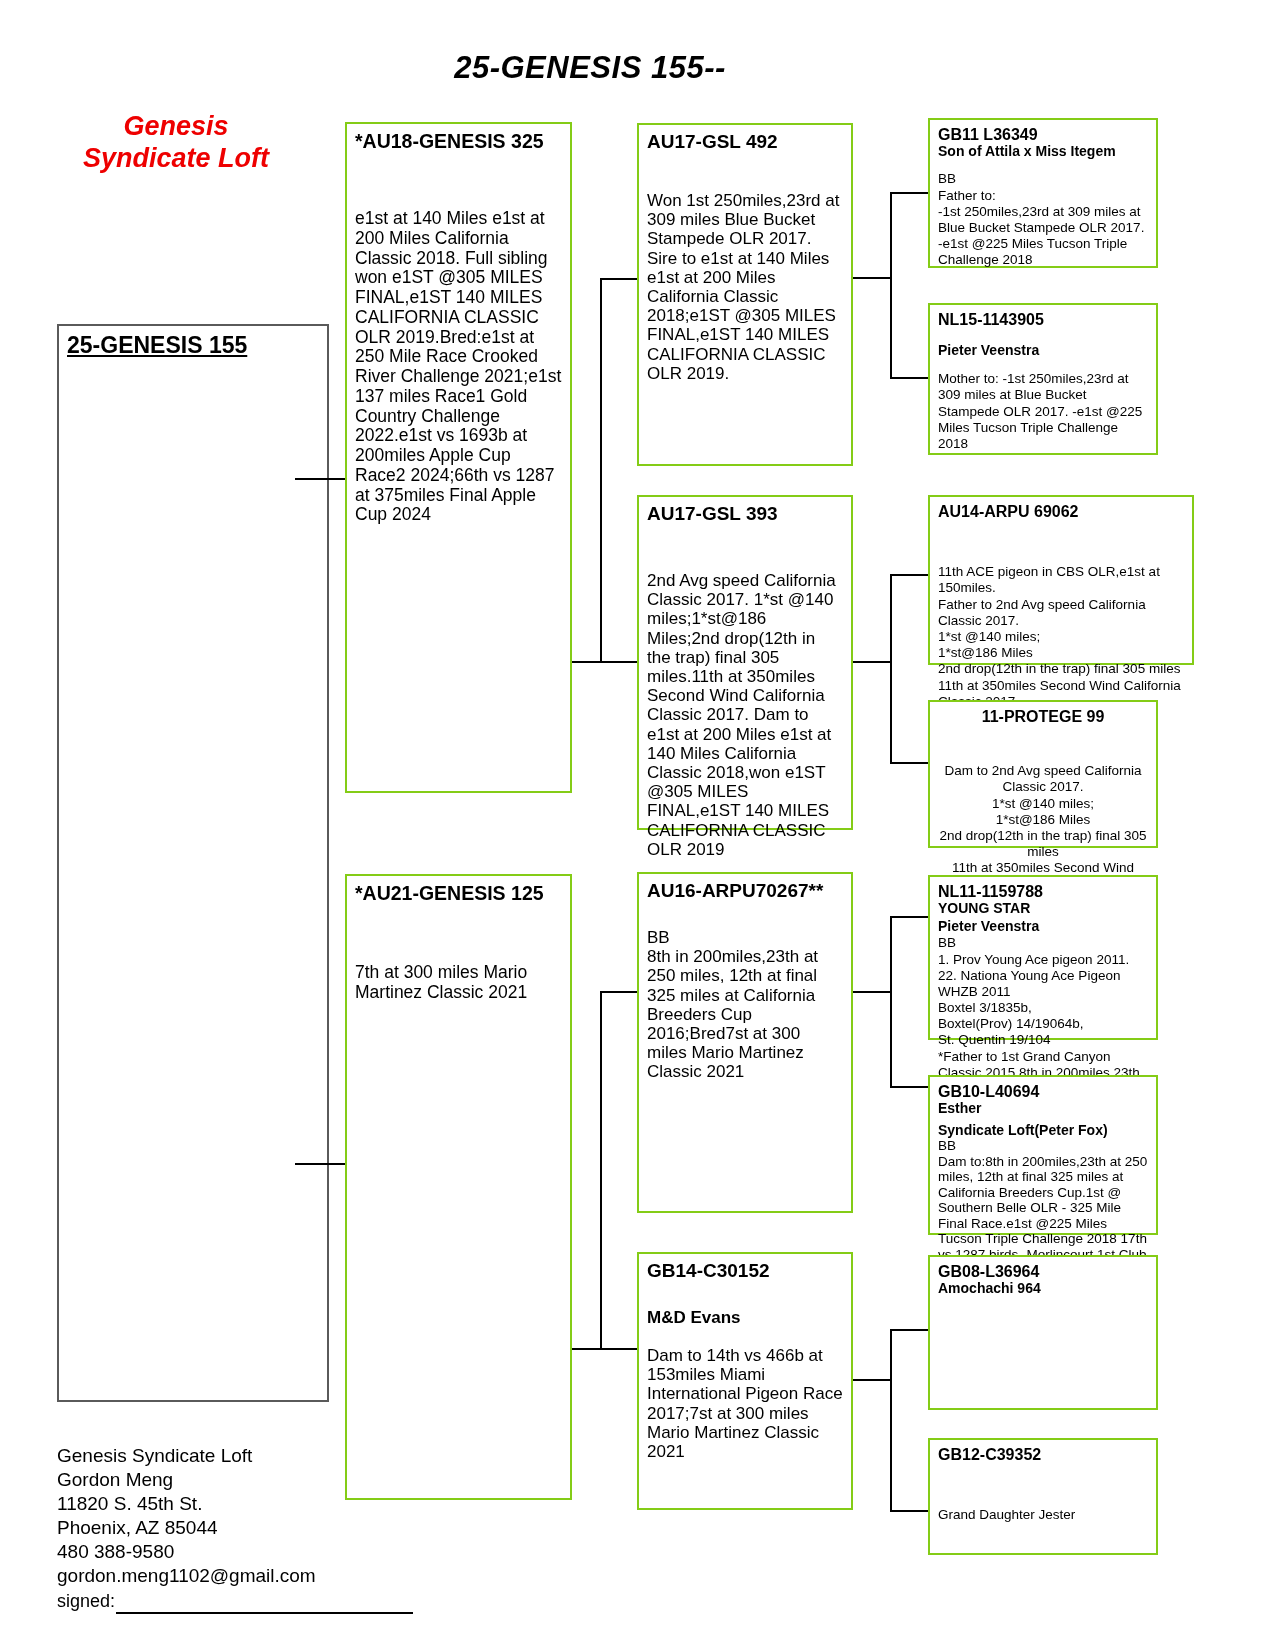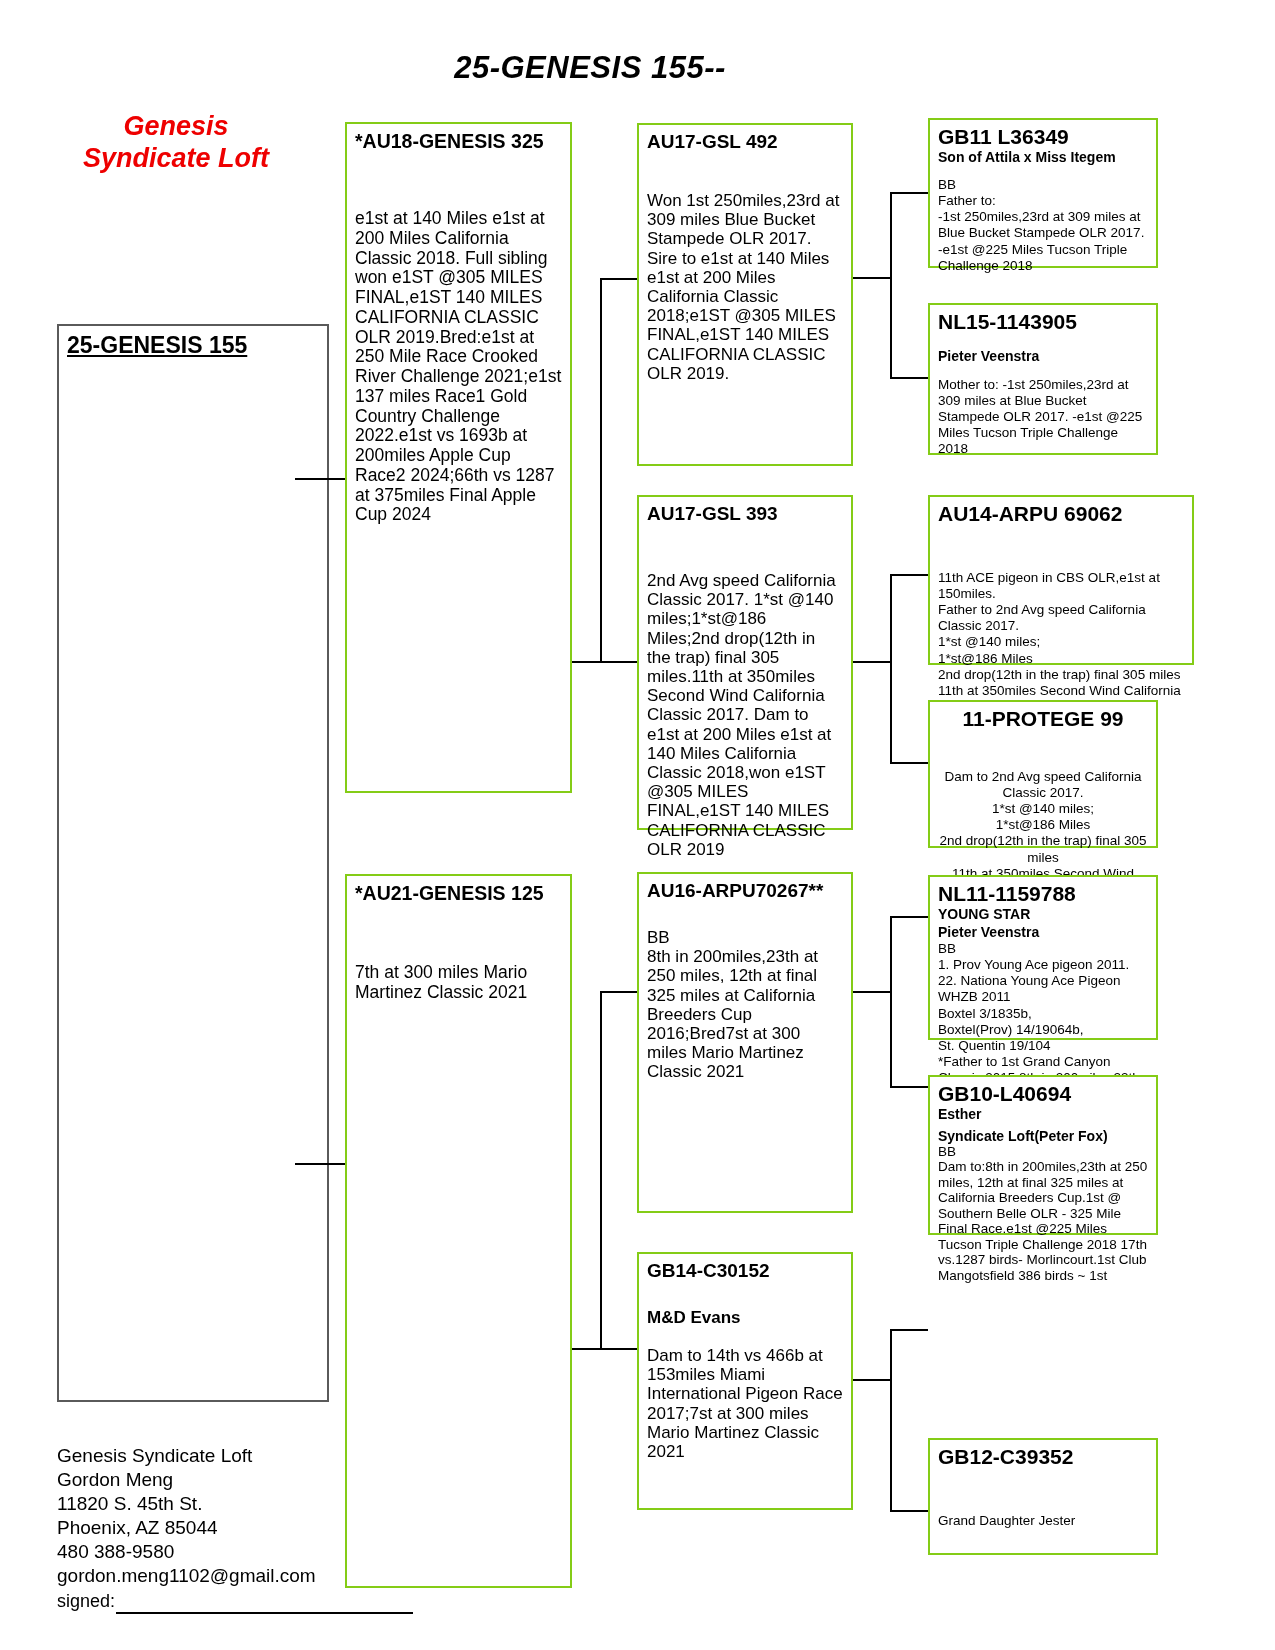--- a/index.html
+++ b/index.html
@@ -20,21 +20,21 @@
   }
   .box{
     position:absolute;background:#ffffff;border:2px solid #84cc16;
     padding:6px 8px;box-sizing:border-box;overflow:visible;
   }
   .box.subject{border-color:#5a5a5a;}
   .bt{font-weight:700;}
   .subject .bt{font-size:23px;}
   .c2 .bt{font-size:19.5px;}
   .c3 .bt{font-size:19px;}
-  .c4 .bt{font-size:21px;line-height:1.08;}
+  .c4 .bt{font-size:16px;line-height:1.08;}
   .name2{font-weight:700;font-size:14px;line-height:1.15;}
   .breeder{font-weight:700;}
   .c3 .breeder{font-size:17px;}
   .c4 .breeder{font-size:14px;}
   .notes{white-space:pre-line;}
   .c2 .notes{font-size:17.5px;line-height:1.13;}
   .c3 .notes{font-size:17px;line-height:1.13;}
   .c4 .notes{font-size:13.5px;line-height:1.2;}
   .line{position:absolute;background:#000;}
   #contact{
@@ -55,21 +55,21 @@
 
   <div class="box subject" style="left:57px;top:324px;width:272px;height:1078px;text-decoration:underline;">
     <div class="bt">25-GENESIS 155</div>
   </div>
 
   <div class="box c2" style="left:345px;top:122px;width:227px;height:671px;">
     <div class="bt">*AU18-GENESIS 325</div>
     <div class="notes" style="margin-top:56px;">e1st at 140 Miles e1st at 200 Miles California Classic 2018. Full sibling won e1ST @305 MILES FINAL,e1ST 140 MILES CALIFORNIA CLASSIC OLR 2019.Bred:e1st at 250 Mile Race Crooked River Challenge 2021;e1st 137 miles Race1 Gold Country Challenge 2022.e1st vs 1693b at 200miles Apple Cup Race2 2024;66th vs 1287 at 375miles Final Apple Cup 2024</div>
   </div>
 
-  <div class="box c2" style="left:345px;top:874px;width:227px;height:714px;">
+  <div class="box c2" style="left:345px;top:874px;width:227px;height:626px;">
     <div class="bt">*AU21-GENESIS 125</div>
     <div class="notes" style="margin-top:58px;">7th at 300 miles Mario Martinez Classic 2021</div>
   </div>
 
   <div class="box c3" style="left:637px;top:123px;width:216px;height:343px;">
     <div class="bt">AU17-GSL 492</div>
     <div class="notes" style="margin-top:38px;">Won 1st 250miles,23rd at 309 miles Blue Bucket Stampede OLR 2017. Sire to e1st at 140 Miles e1st at 200 Miles California Classic 2018;e1ST @305 MILES FINAL,e1ST 140 MILES CALIFORNIA CLASSIC OLR 2019.</div>
   </div>
 
   <div class="box c3" style="left:637px;top:495px;width:216px;height:335px;">
@@ -137,20 +137,24 @@
   </div>
 
   <div class="box c4" style="left:928px;top:1075px;width:230px;height:160px;">
     <div class="bt">GB10-L40694</div>
     <div class="name2">Esther</div>
     <div class="breeder" style="margin-top:6px;">Syndicate Loft(Peter Fox)</div>
     <div class="notes" style="line-height:1.15;">BB
 Dam to:8th in 200miles,23th at 250 miles, 12th at final 325 miles at California Breeders Cup.1st @ Southern Belle OLR - 325 Mile Final Race.e1st @225 Miles Tucson Triple Challenge 2018 17th vs.1287 birds- Morlincourt.1st Club Mangotsfield 386 birds ~ 1st</div>
   </div>
 
+  <div class="box c4" style="left:928px;top:1255px;width:230px;height:155px;">
+    <div class="bt">GB08-L36964</div>
+    <div class="name2">Amochachi 964</div>
+  </div>
 
   <div class="box c4" style="left:928px;top:1438px;width:230px;height:117px;">
     <div class="bt">GB12-C39352</div>
     <div class="notes" style="margin-top:44px;">Grand Daughter Jester</div>
   </div>
 
   <div class="line" style="left:295px;top:478px;width:50px;height:2px;"></div>
   <div class="line" style="left:295px;top:1163px;width:50px;height:2px;"></div>
 
   <div class="line" style="left:572px;top:661px;width:30px;height:2px;"></div>

